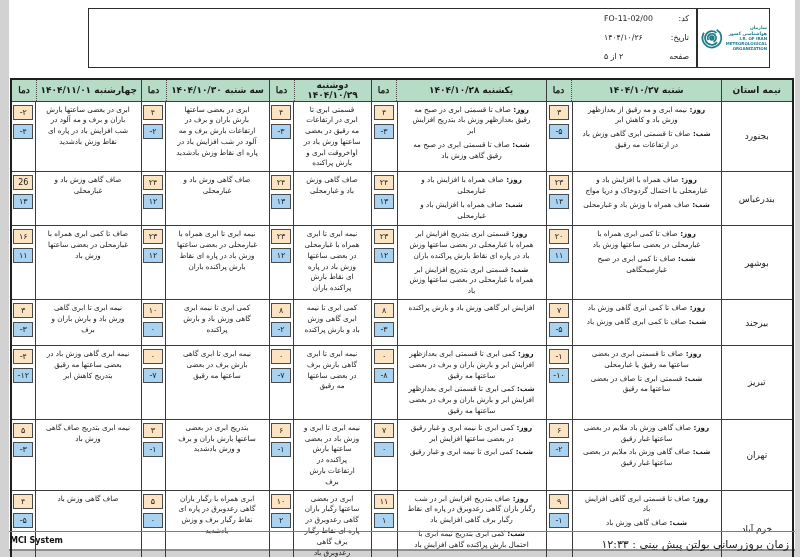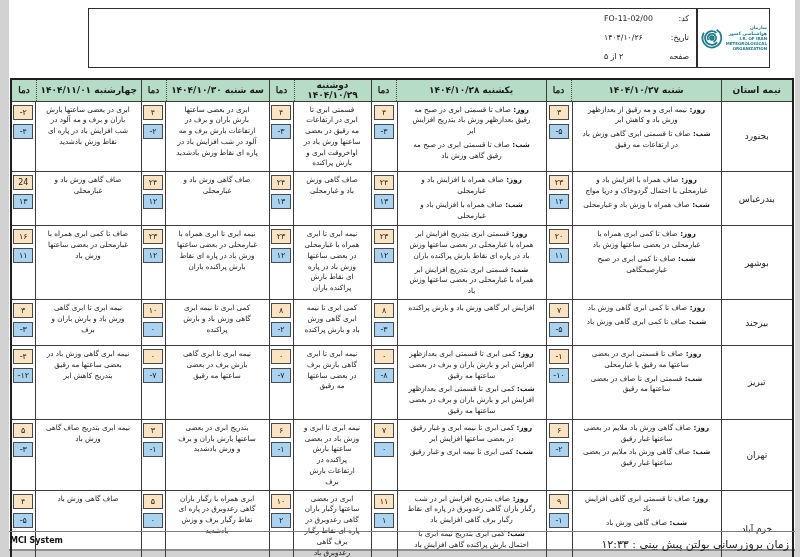--- a/index.html
+++ b/index.html
@@ -205,21 +205,21 @@
               <div class="fc-s">صاف گاهی وزش باد و غبارمحلی</div>
             </td>
             <td class="tmp">
               <div class="tv tmax">۲۴</div>
               <div class="tv tmin">۱۲</div>
             </td>
             <td class="txt">
               <div class="fc-s">صاف گاهی وزش باد و غبارمحلی</div>
             </td>
             <td class="tmp">
-              <div class="tv tmax">24</div>
+              <div class="tv tmax">26</div>
               <div class="tv tmin">۱۳</div>
             </td>
           </tr>
           <tr>
             <td class="prov">بوشهر</td>
             <td class="txt">
               <div class="fc-p"><b>روز: </b>صاف تا کمی ابری همراه با غبارمحلی در بعضی ساعتها وزش باد</div>
               <div class="fc-p"><b>شب: </b>صاف تا کمی ابری در صبح غبارصبحگاهی</div>
             </td>
             <td class="tmp">

